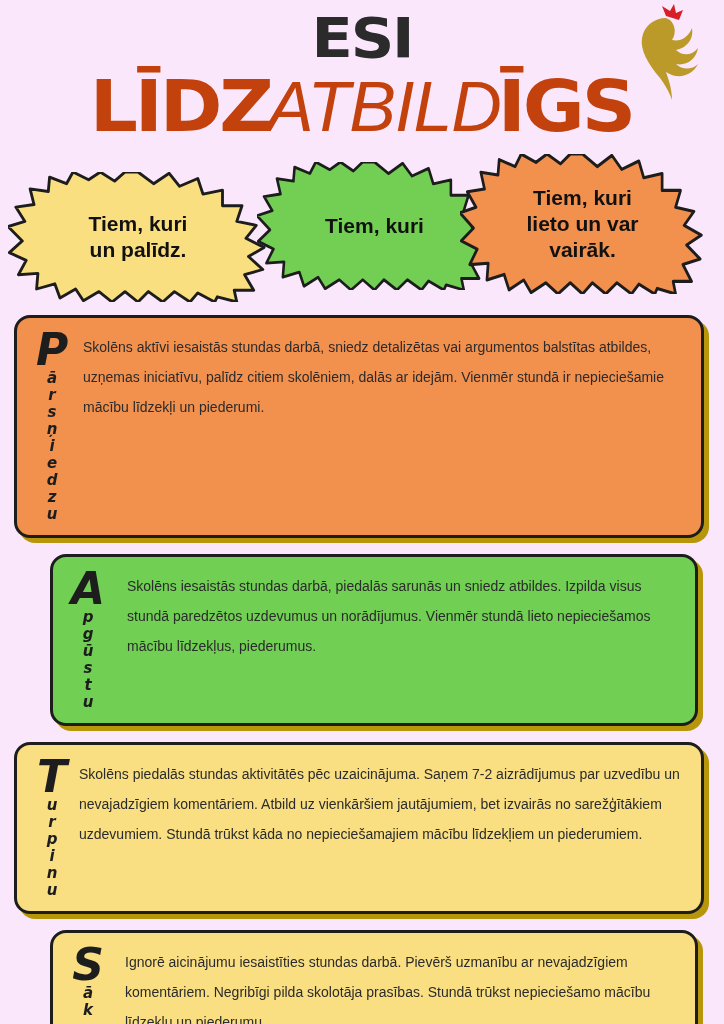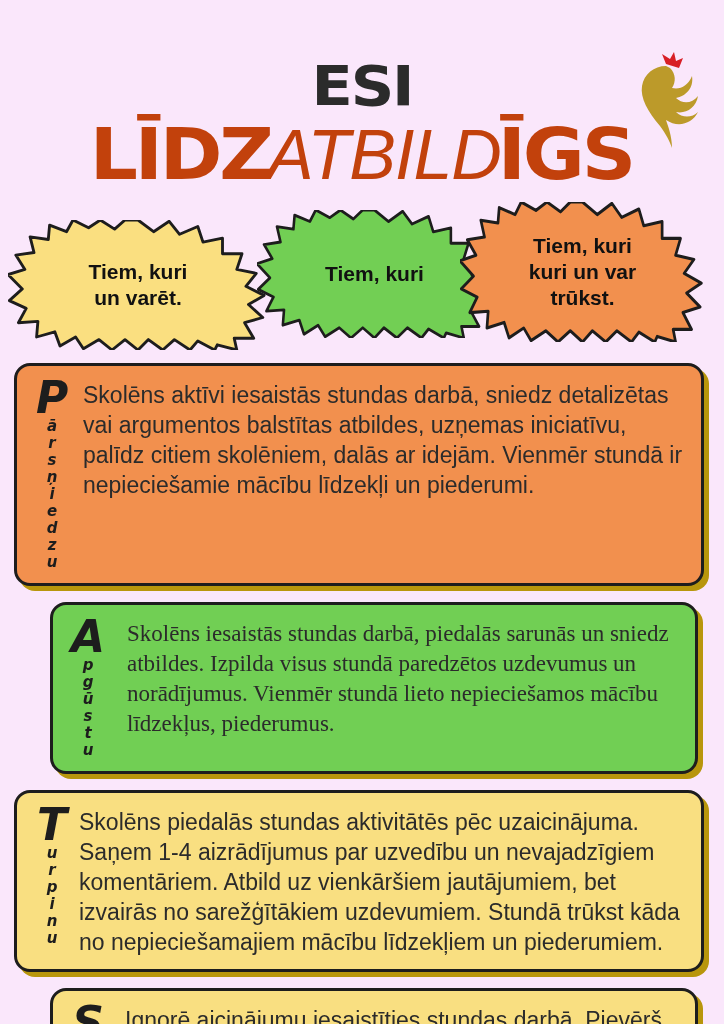--- a/index.html
+++ b/index.html
@@ -15,21 +15,20 @@
 
   
   .header {
     position: relative;
     height: 160px;
   }
 
   .title-block {
     text-align: center;
     padding-top: 8px;
-    margin-top: 48px;
   }
 
   .title-line1 {
     font-family: "DejaVu Sans", sans-serif;
     font-weight: bold;
     font-size: 56px;
     letter-spacing: -2px;
     color: #2b2b2b;
     line-height: 60px;
     transform: scaleX(1.08);
@@ -161,21 +160,21 @@
     line-height: 17px;
     color: #1d1d1d;
     text-align: center;
   }
 
   .card-vert span { display: block; }
 
   .card-body {
     flex: 1 1 auto;
     font-family: "Liberation Sans", sans-serif;
-    font-size: 23px;
+    font-size: 14px;
     line-height: 30px;
     color: #2b2b2b;
     padding-top: 4px;
   }
 
   
   #card-p {
     background: #f2904e;
     margin-left: 6px;
     margin-right: 12px;
@@ -190,21 +189,21 @@
     margin-left: 6px;
     margin-right: 12px;
   }
   #card-s {
     background: #f9df81;
     margin-left: 42px;
     margin-right: 18px;
   }
 
   #card-p .card-body { padding-left: 4px; }
-  #card-a .card-body { padding-left: 12px; font-family: Liberation Serif, serif; }
+  #card-a .card-body { padding-left: 12px; }
   #card-t .card-body { padding-left: 0px; }
   #card-s .card-body { padding-left: 10px; }
 </style>
 </head>
 <body>
 
 <div class="header">
   <div class="title-block">
     <div class="title-line1">ESI</div>
     <div class="title-line2">
@@ -224,41 +223,41 @@
 </div>
 
 <div class="bursts">
 
   <div class="burst" id="burst-yellow">
     <svg viewBox="0 0 200 100" preserveAspectRatio="none">
       <polygon points="100,0 112,9 124,1 132,11 146,5 150,17 165,14 165,26 180,26 176,38 191,41 183,51 197,58 185,65 196,75 182,79 189,91 174,91 176,100 161,96 159,100 146,93 140,100 128,92 119,100 108,92 100,100 90,92 80,100 70,92 58,99 52,90 40,97 36,86 22,90 23,78 8,79 14,68 1,62 11,53 0,42 13,38 6,27 20,25 17,13 31,15 32,4 45,9 50,0 62,6 71,0 82,7 90,0" fill="#fadf80" stroke="#1d1d1d" stroke-width="2.2" stroke-linejoin="round"></polygon>
     </svg>
     <div class="burst-text">
       <div>Tiem, kuri</div>
-      <div>un varēt.</div>
+      <div>un palīdz.</div>
     </div>
   </div>
 
   <div class="burst" id="burst-green">
     <svg viewBox="0 0 200 100" preserveAspectRatio="none">
       <polygon points="100,0 112,9 124,1 132,11 146,5 150,17 165,14 165,26 180,26 176,38 191,41 183,51 197,58 185,65 196,75 182,79 189,91 174,91 176,100 161,96 159,100 146,93 140,100 128,92 119,100 108,92 100,100 90,92 80,100 70,92 58,99 52,90 40,97 36,86 22,90 23,78 8,79 14,68 1,62 11,53 0,42 13,38 6,27 20,25 17,13 31,15 32,4 45,9 50,0 62,6 71,0 82,7 90,0" fill="#72cf54" stroke="#1d1d1d" stroke-width="2.2" stroke-linejoin="round"></polygon>
     </svg>
     <div class="burst-text">
       <div>Tiem, kuri</div>
     </div>
   </div>
 
   <div class="burst" id="burst-orange">
     <svg viewBox="0 0 200 100" preserveAspectRatio="none">
       <polygon points="100,0 112,9 124,1 132,11 146,5 150,17 165,14 165,26 180,26 176,38 191,41 183,51 197,58 185,65 196,75 182,79 189,91 174,91 176,100 161,96 159,100 146,93 140,100 128,92 119,100 108,92 100,100 90,92 80,100 70,92 58,99 52,90 40,97 36,86 22,90 23,78 8,79 14,68 1,62 11,53 0,42 13,38 6,27 20,25 17,13 31,15 32,4 45,9 50,0 62,6 71,0 82,7 90,0" fill="#f2904e" stroke="#1d1d1d" stroke-width="2.2" stroke-linejoin="round"></polygon>
     </svg>
     <div class="burst-text">
       <div>Tiem, kuri</div>
-      <div>kuri un var</div>
-      <div>trūkst.</div>
+      <div>lieto un var</div>
+      <div>vairāk.</div>
     </div>
   </div>
 
 </div>
 
 <div class="cards">
 
   <div class="card" id="card-p">
     <div class="card-letterbox">
       <div class="card-bigletter">P</div>
@@ -297,21 +296,21 @@
       <div class="card-bigletter">T</div>
       <div class="card-vert">
           <span>u</span>
           <span>r</span>
           <span>p</span>
           <span>i</span>
           <span>n</span>
           <span>u</span>
         </div>
     </div>
-    <div class="card-body">Skolēns piedalās stundas aktivitātēs pēc uzaicinājuma. Saņem 1-4 aizrādījumus par uzvedību un nevajadzīgiem komentāriem. Atbild uz vienkāršiem jautājumiem, bet izvairās no sarežģītākiem uzdevumiem. Stundā trūkst kāda no nepieciešamajiem mācību līdzekļiem un piederumiem.</div>
+    <div class="card-body">Skolēns piedalās stundas aktivitātēs pēc uzaicinājuma. Saņem 7-2 aizrādījumus par uzvedību un nevajadzīgiem komentāriem. Atbild uz vienkāršiem jautājumiem, bet izvairās no sarežģītākiem uzdevumiem. Stundā trūkst kāda no nepieciešamajiem mācību līdzekļiem un piederumiem.</div>
   </div>
 
   <div class="card" id="card-s">
     <div class="card-letterbox">
       <div class="card-bigletter">S</div>
       <div class="card-vert">
           <span>ā</span>
           <span>k</span>
         </div>
     </div>

